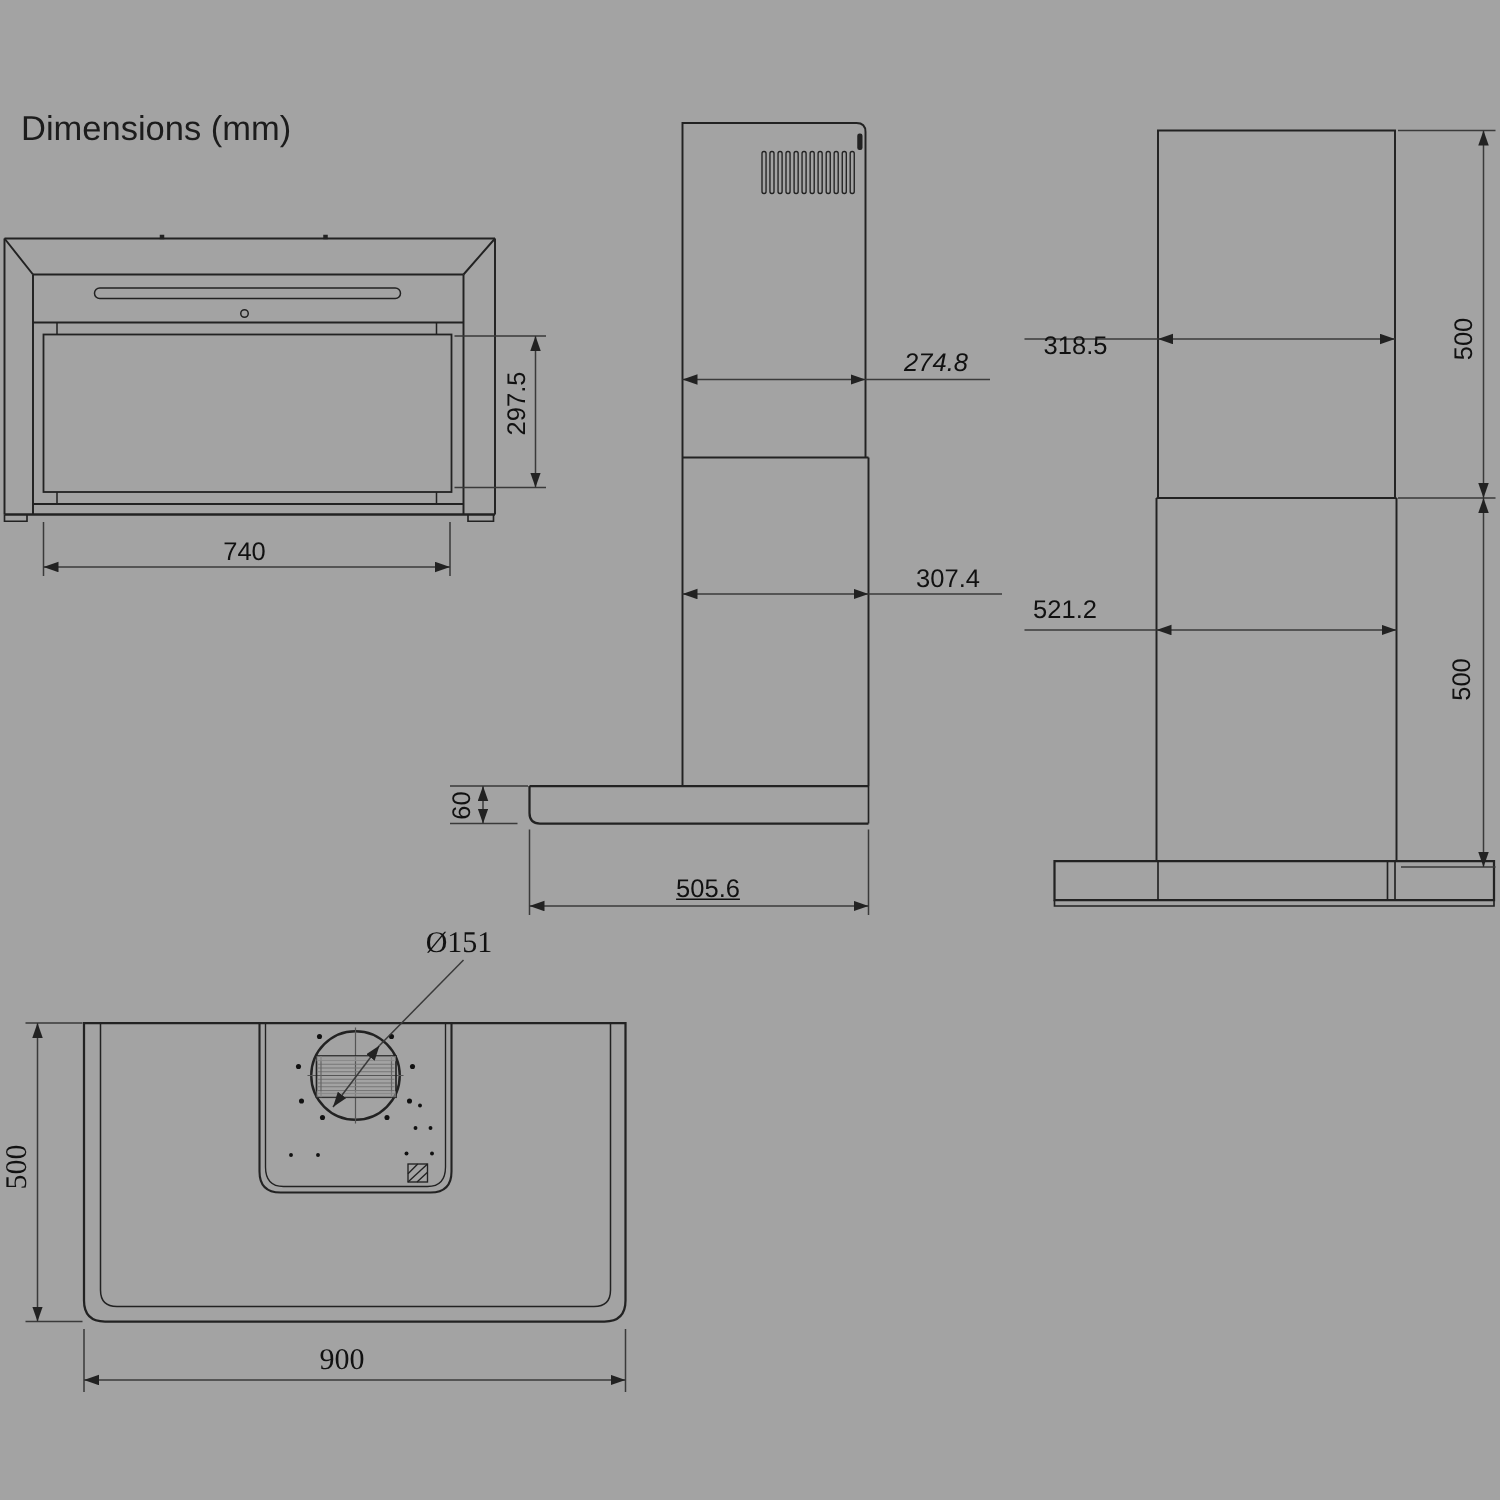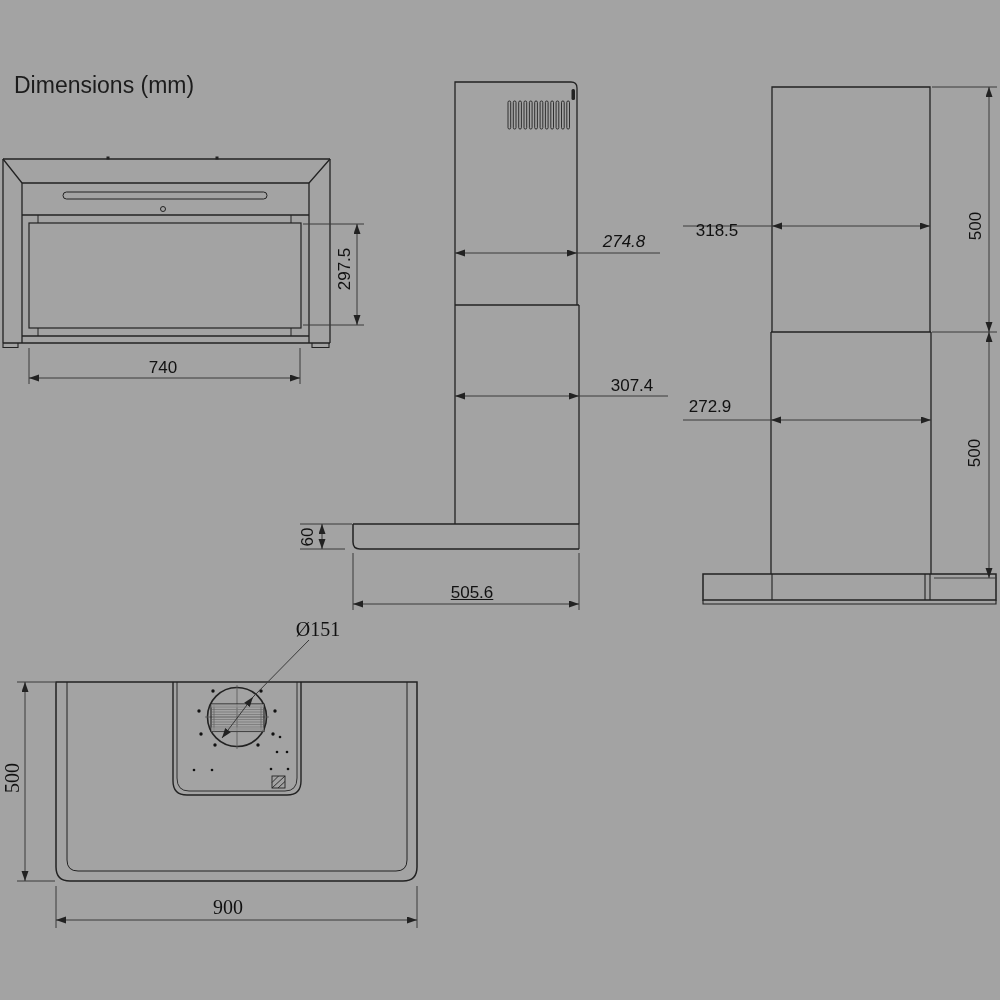--- a/index.html
+++ b/index.html
@@ -166,21 +166,21 @@
 
   <span class="dim" style="left:163px;top:368px;text-align:center;">740</span>
   <span class="dim rot" style="left:345px;top:269px;">297.5</span>
 
   <span class="dim" style="left:624px;top:242px;font-style:italic;">274.8</span>
   <span class="dim" style="left:632px;top:386px;">307.4</span>
   <span class="dim rot" style="left:308px;top:537px;">60</span>
   <span class="dim" style="left:472px;top:593px;text-decoration:underline;">505.6</span>
 
   <span class="dim" style="left:717px;top:213px;margin-top:18px;">318.5</span>
-  <span class="dim" style="left:710px;top:407px;">272.9</span>
+  <span class="dim" style="left:710px;top:407px;">521.2</span>
   <span class="dim rot" style="left:976px;top:226px;">500</span>
   <span class="dim rot" style="left:975px;top:453px;">500</span>
 
-  <span class="dim serif" style="left:318px;top:629px;">Ø151</span>
+  <span class="dim serif" style="left:306px;top:629px;">Ø151</span>
   <span class="dim serif rot" style="left:12px;top:778px;">500</span>
   <span class="dim serif" style="left:228px;top:907px;">900</span>
 
 </div>
 
 </body></html>

